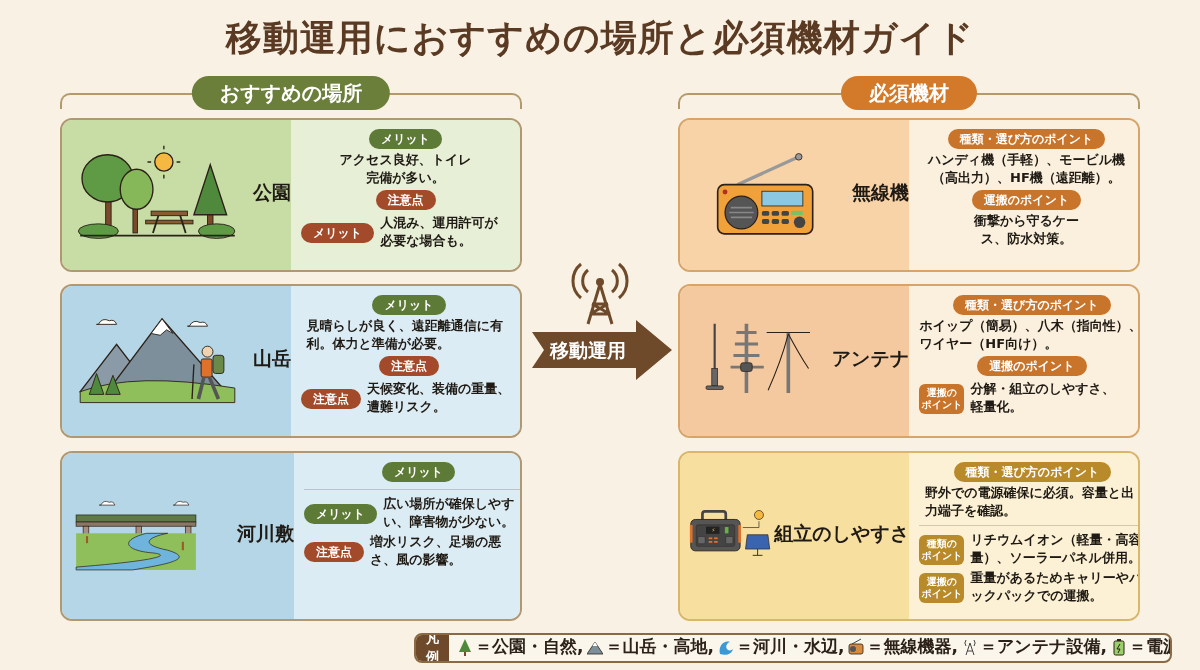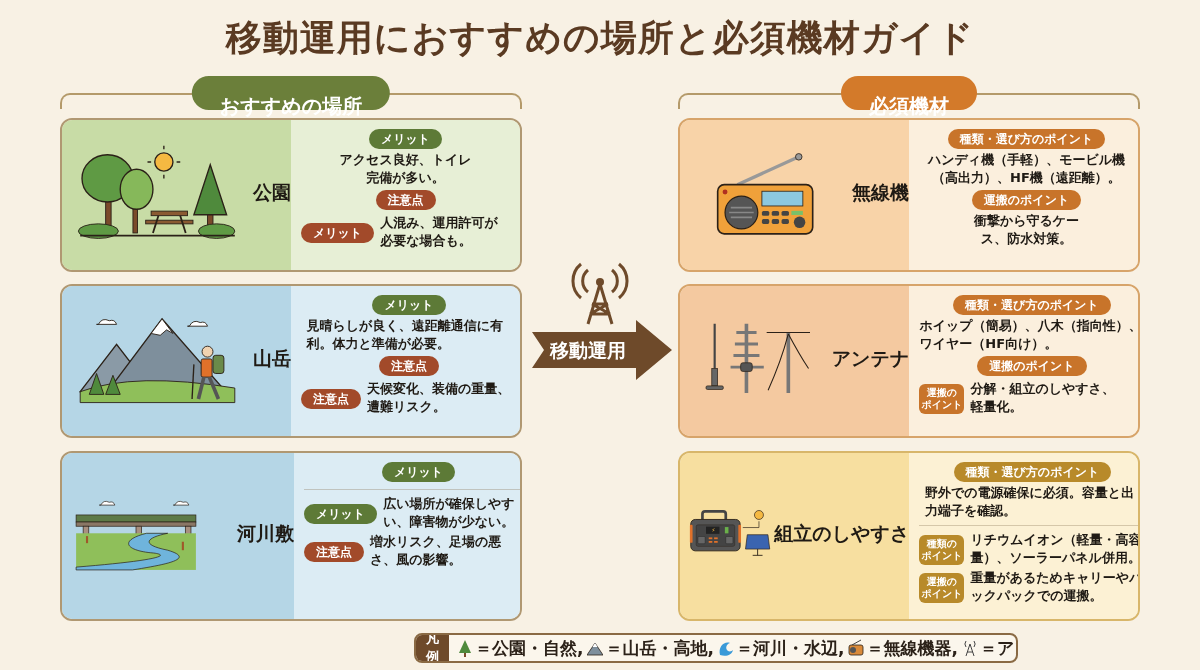--- a/index.html
+++ b/index.html
@@ -17,21 +17,21 @@
   }
   .section-head { position: absolute; top: 76px; height: 34px; }
   .section-head .bracket {
     position: absolute; left: 0; right: 0; top: 17px; height: 16px;
     border-top: 2px solid #b49a6a; border-left: 2px solid #b49a6a; border-right: 2px solid #b49a6a;
     border-radius: 10px 10px 0 0;
   }
   .section-head .pill {
     position: absolute; top: 0; height: 34px; line-height: 34px;
     border-radius: 17px; color: #fff; font-size: 20px; font-weight: bold;
-    text-align: center; padding: 13px 28px; left: 50%; transform: translateX(-50%);
+    text-align: center; padding: 0 28px; left: 50%; transform: translateX(-50%);
     white-space: nowrap;
   }
   .left-head { left: 60px; width: 462px; }
   .left-head .pill { background: #6b7f3a; }
   .right-head { left: 678px; width: 462px; }
   .right-head .pill { background: #d37a2a; }
 
   .card {
     position: absolute; border-radius: 12px; overflow: hidden;
     border: 2px solid #b09872; display: flex;
@@ -80,23 +80,23 @@
   .power { left: 678px; top: 451px; width: 462px; height: 170px; border-color: #d8b66a; }
   .power .pic { background: #f7dfa0; }
   .power .info { background: #fcf1d4; }
 
   .center { position: absolute; left: 526px; top: 258px; width: 150px; height: 140px; }
   .center .arrow-label {
     position: absolute; left: 24px; top: 80px; color: #fff; font-size: 19px; font-weight: bold;
   }
 
   .legend {
-    position: absolute; left: 414px; top: 633px; width: 604px; height: 30px;
+    position: absolute; left: 414px; top: 633px; width: 758px; height: 30px;
     border: 2px solid #8a6a44; border-radius: 8px; background: #fbf6ec;
-    display: flex; align-items: center; overflow: hidden;
+    display: flex; align-items: flex-start; overflow: hidden;
   }
   .legend .lg-title {
     background: #6e4a2a; color: #fff; font-size: 13px; font-weight: bold;
     height: 100%; display: flex; align-items: center; padding: 0 10px;
   }
   .legend .items { display: flex; align-items: center; font-size: 17px; font-weight: bold; padding-left: 8px; gap: 4px; white-space: nowrap; }
   .legend .items .it { display: flex; align-items: center; gap: 2px; }
   .legend svg { width: 16px; height: 18px; }
 </style>
 </head>

